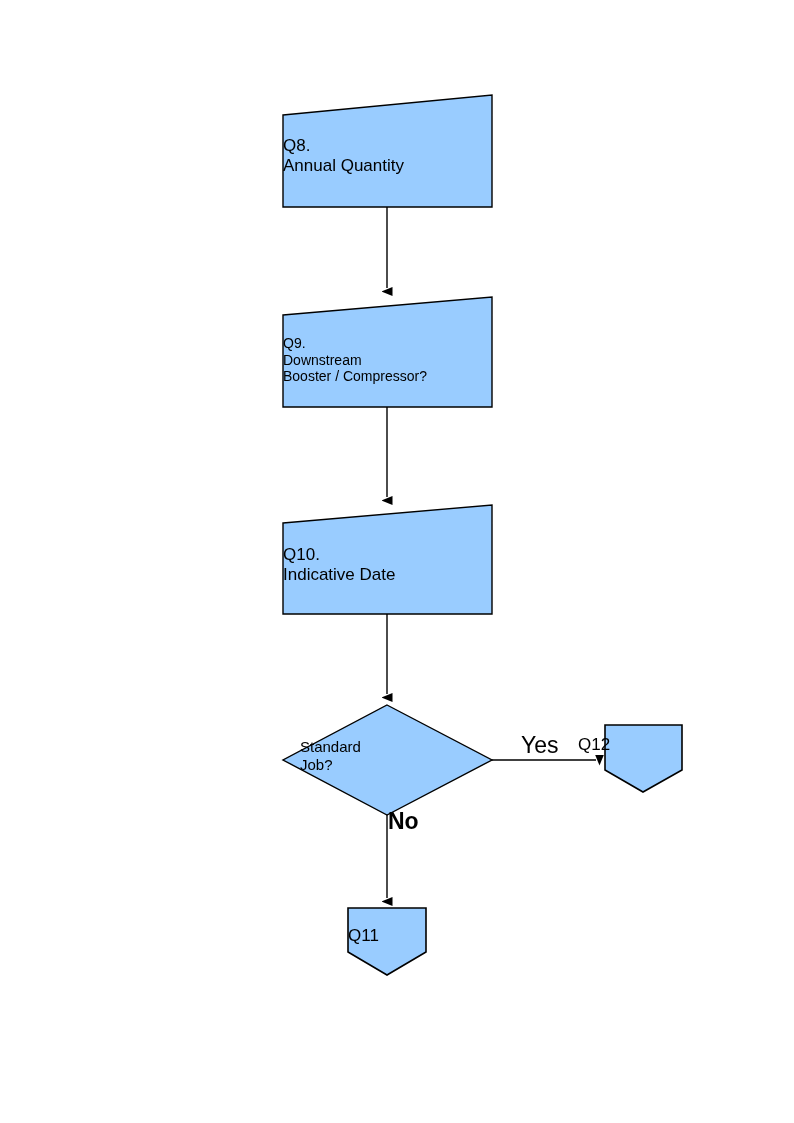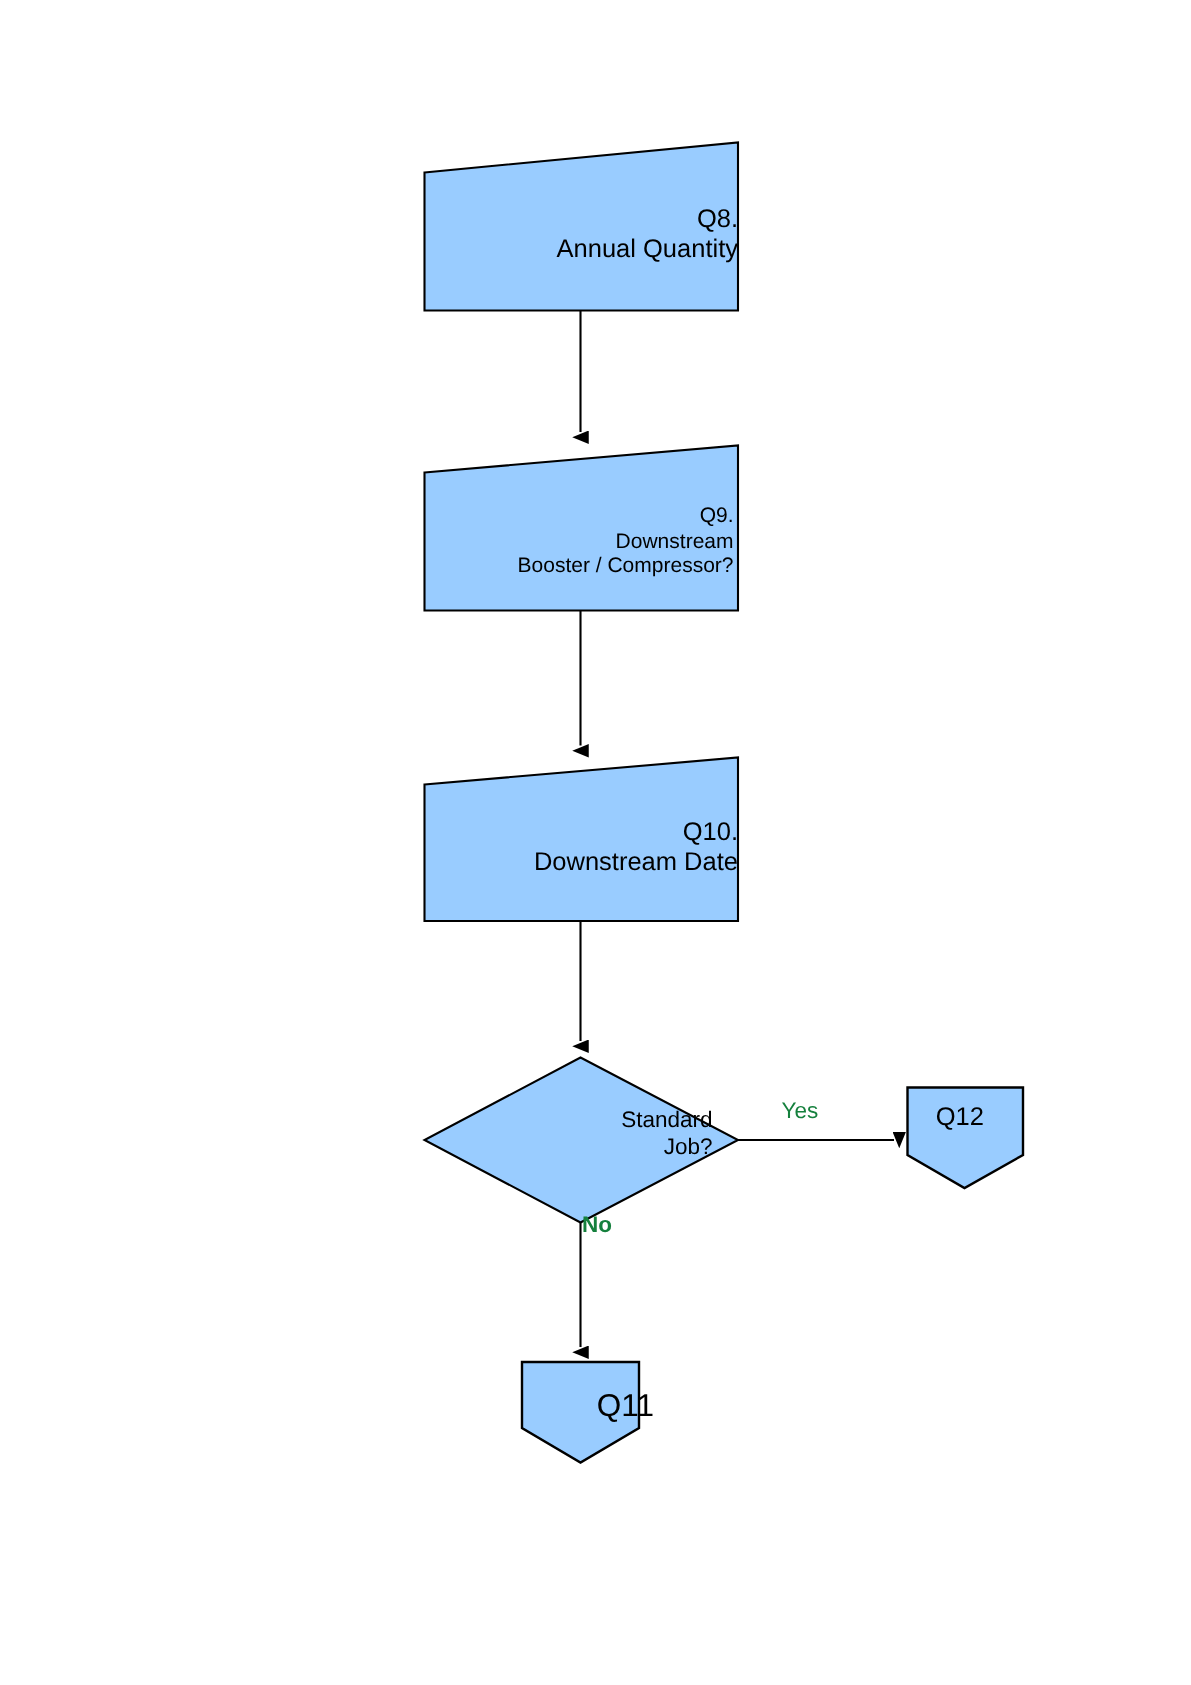--- a/index.html
+++ b/index.html
@@ -18,40 +18,40 @@
   }
   #flow-canvas {
     position: absolute;
     left: 0;
     top: 0;
     width: 794px;
     height: 1123px;
   }
   .node-text {
     position: absolute;
-    text-align: right;
+    text-align: left;
     color: #000000;
     line-height: 1.18;
     white-space: pre;
     pointer-events: none;
     font-family: "Liberation Sans", sans-serif;
   }
   .edge-label {
     position: absolute;
-    color: #15803d;
-    font-size: 15px;
+    color: #000000;
+    font-size: 23px;
     font-family: "Liberation Sans", sans-serif;
     white-space: pre;
   }
   
   #q8-text  { left: 283px; top: 136px; width: 209px; font-size: 17px; }
   #q9-text  { left: 283px; top: 335px; width: 206px; font-size: 14px; }
   #q10-text { left: 283px; top: 545px; width: 209px; font-size: 17px; }
   #dec-text { left: 300px; top: 738px; width: 175px; font-size: 15px; }
-  #q11-text { left: 348px; top: 926px; width: 88px;  font-size: 21px; }
+  #q11-text { left: 348px; top: 926px; width: 88px;  font-size: 17px; }
   #q12-text { left: 578px; top: 735px; width: 78px;  font-size: 17px; }
   
   #label-yes { left: 521px; top: 732px; }
   #label-no  { left: 388px; top: 808px; font-weight: bold; }
 </style>
 </head>
 <body>
 
 <svg id="flow-canvas" viewBox="0 0 794 1123" xmlns="http://www.w3.org/2000/svg">
   <defs>
@@ -84,21 +84,21 @@
 </svg>
 
 <div class="node-text" id="q8-text">Q8.
 Annual Quantity</div>
 
 <div class="node-text" id="q9-text">Q9.
 Downstream
 Booster / Compressor?</div>
 
 <div class="node-text" id="q10-text">Q10.
-Downstream Date</div>
+Indicative Date</div>
 
 <div class="node-text" id="dec-text">Standard
 Job?</div>
 
 <div class="node-text" id="q11-text">Q11</div>
 
 <div class="node-text" id="q12-text">Q12</div>
 
 <div class="edge-label" id="label-yes">Yes</div>
 

